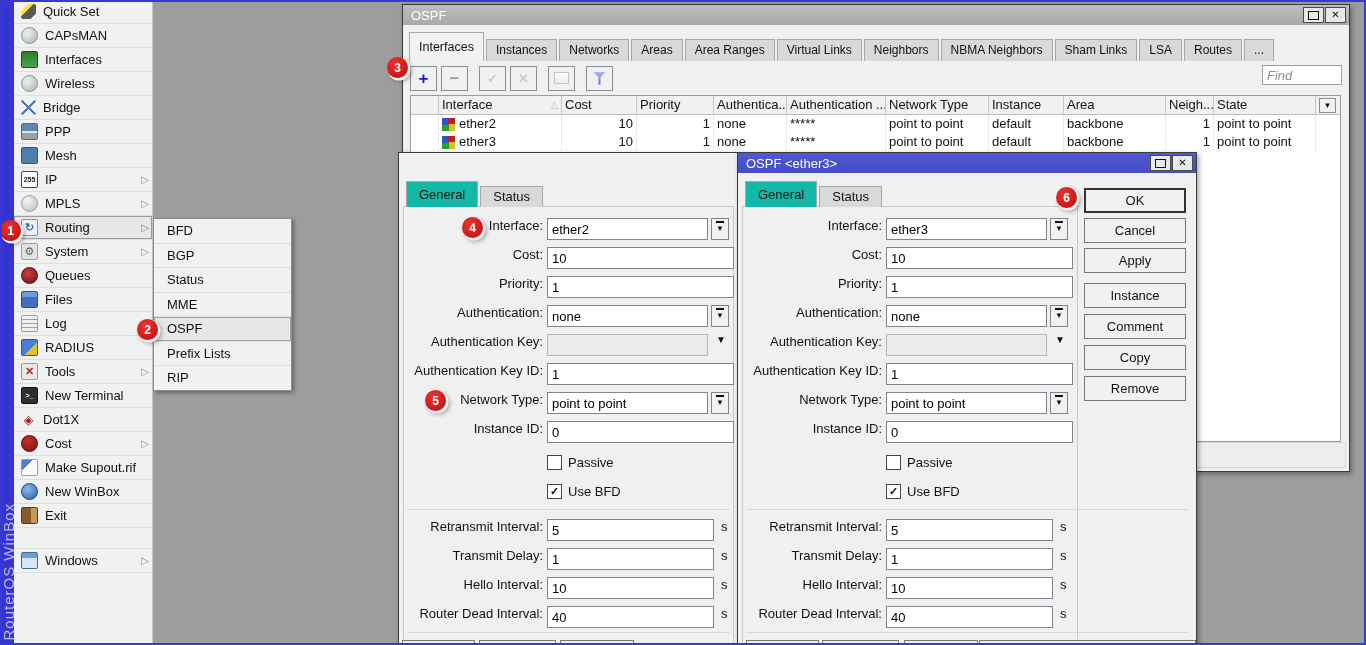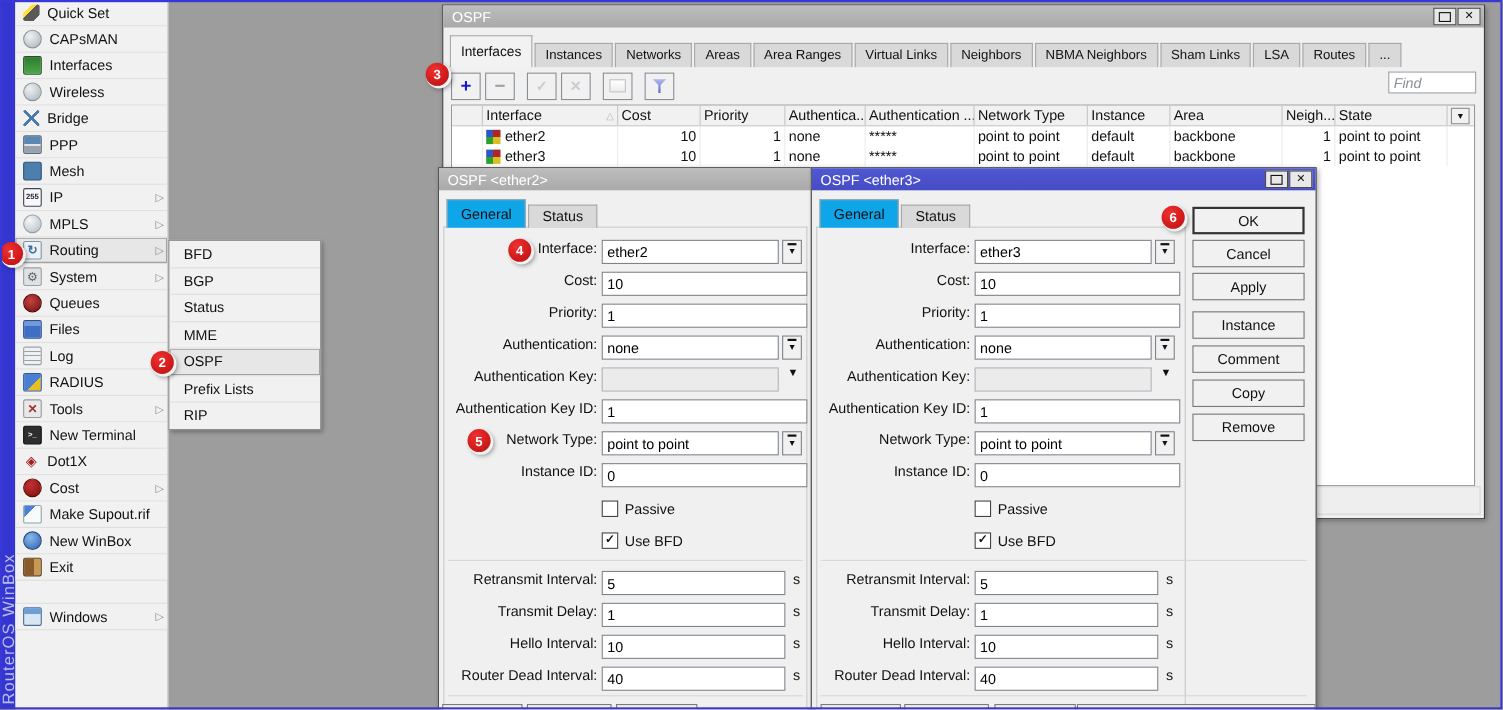--- a/index.html
+++ b/index.html
@@ -105,21 +105,21 @@
          background:conic-gradient(#b02424 0 25%,#d8c020 0 50%,#2ca02c 0 75%,#2a58c4 0);}
   .wfooter{position:absolute;left:3px;right:3px;bottom:3px;height:24px;background:#eeeeee;border:1px solid #d6d6d6;}
 
   
   .dialog{z-index:20;height:520px;}
   .d-ether2{left:398px;top:152px;width:339px;}
   .d-ether3{left:737px;top:152px;width:458px;z-index:25;}
   .dtabs{position:absolute;left:7px;top:28px;height:26px;display:flex;align-items:flex-end;}
   .dtab{height:20px;line-height:20px;padding:0 12px;background:#d9d9d9;border:1px solid #a8a8a8;border-bottom:none;
         margin-right:2px;font-size:13px;}
-  .dtab.active{height:25px;line-height:25px;background:#0ea5e9;}
+  .dtab.active{height:25px;line-height:25px;background:#14b8a6;}
   .dpanel{position:absolute;left:4px;top:53px;bottom:0;border:1px solid #c9c9c9;border-bottom:none;background:#f0f0f0;}
   .frow{position:absolute;left:8px;height:22px;display:flex;align-items:flex-start;}
   .flabel{width:136px;flex:none;text-align:right;padding-right:4px;font-size:13px;white-space:nowrap;}
   .finp{height:20px;border:1px solid #7f848c;background:#fff;font-family:"Liberation Sans",sans-serif;
         font-size:13px;padding:0 4px;}
   .finp.dd{width:151px;}
   .finp.plain{width:177px;}
   .finp.timer{width:157px;}
   .finp.dis{width:151px;background:#ebebeb;border-color:#b2b6bc;}
   .ddbtn{width:18px;height:22px;margin-left:3px;background:#f1f1f1;border:1px solid #7f848c;
@@ -435,23 +435,20 @@
               <span>point to point</span>
             </div>
             <div class="tcell fill"></div>
           </div>
         </div>
     </div>
     <div class="wfooter"></div>
   </div>
 
   <div class="window dialog d-ether2">
-      <div class="titlebar gray">
-        <span>OSPF &lt;ether2&gt;</span>
-      </div>
       <div class="dpanel" style="width: 329px;"></div>
       <div class="dtabs">
         <div class="dtab active">General</div>
         <div class="dtab">Status</div>
       </div>
       <div class="frow" style="top: 65px;">
         <label class="flabel">Interface:</label>
         <input class="finp dd" value="ether2" style="">
         <button class="ddbtn">
           <span class="ddarrow">▼</span>

